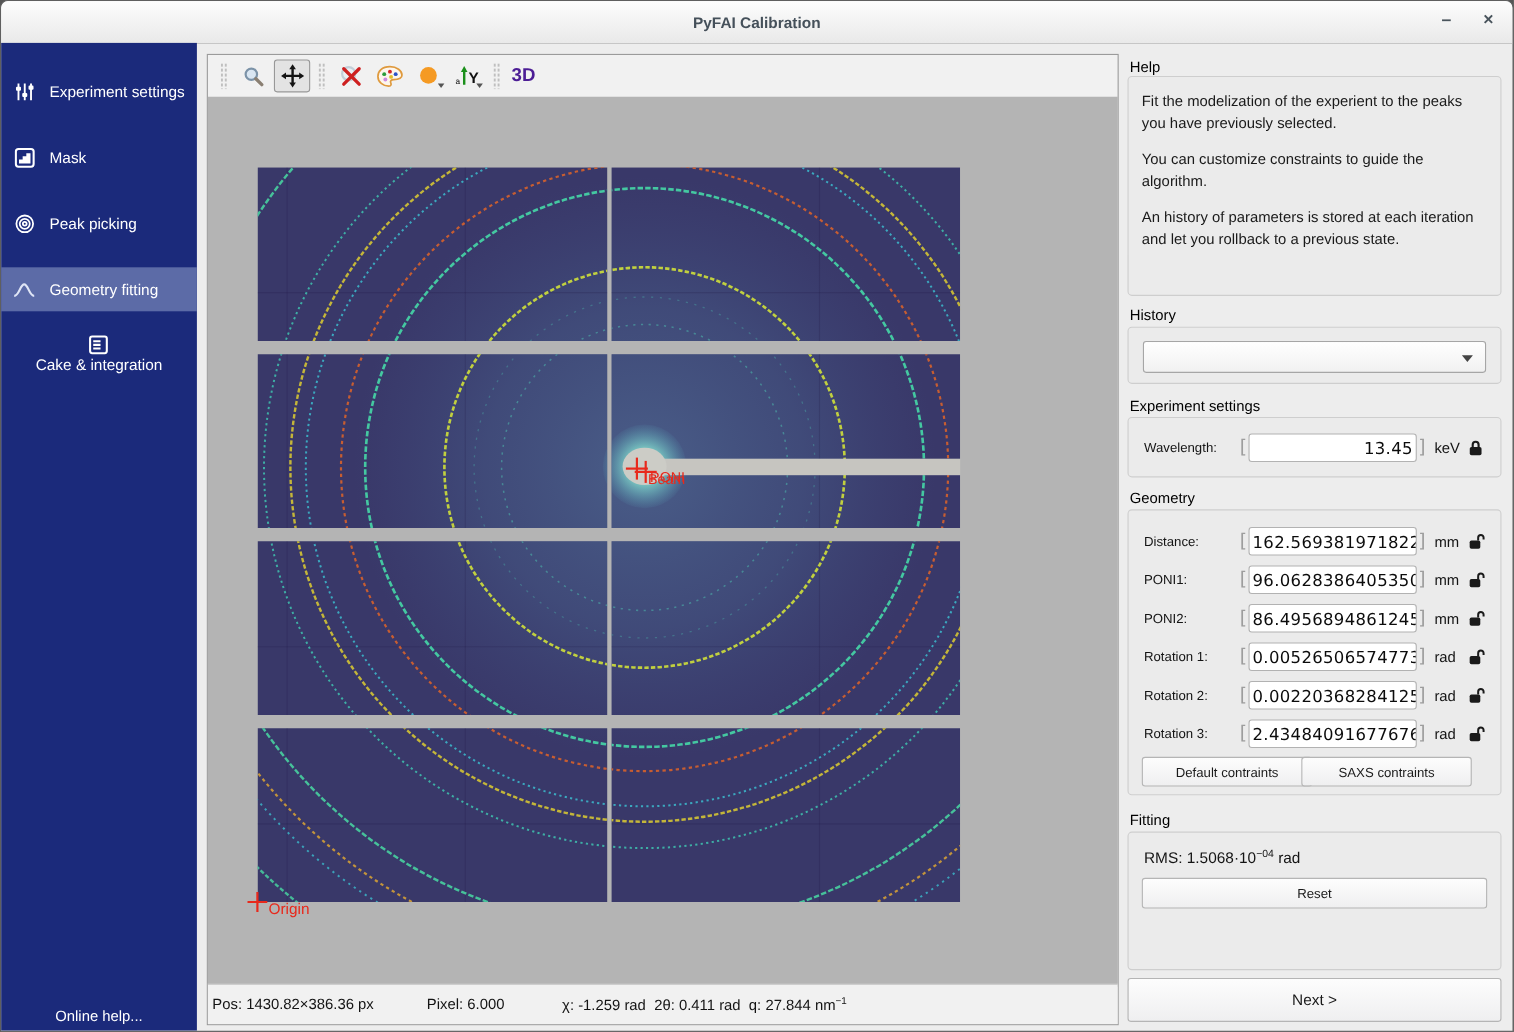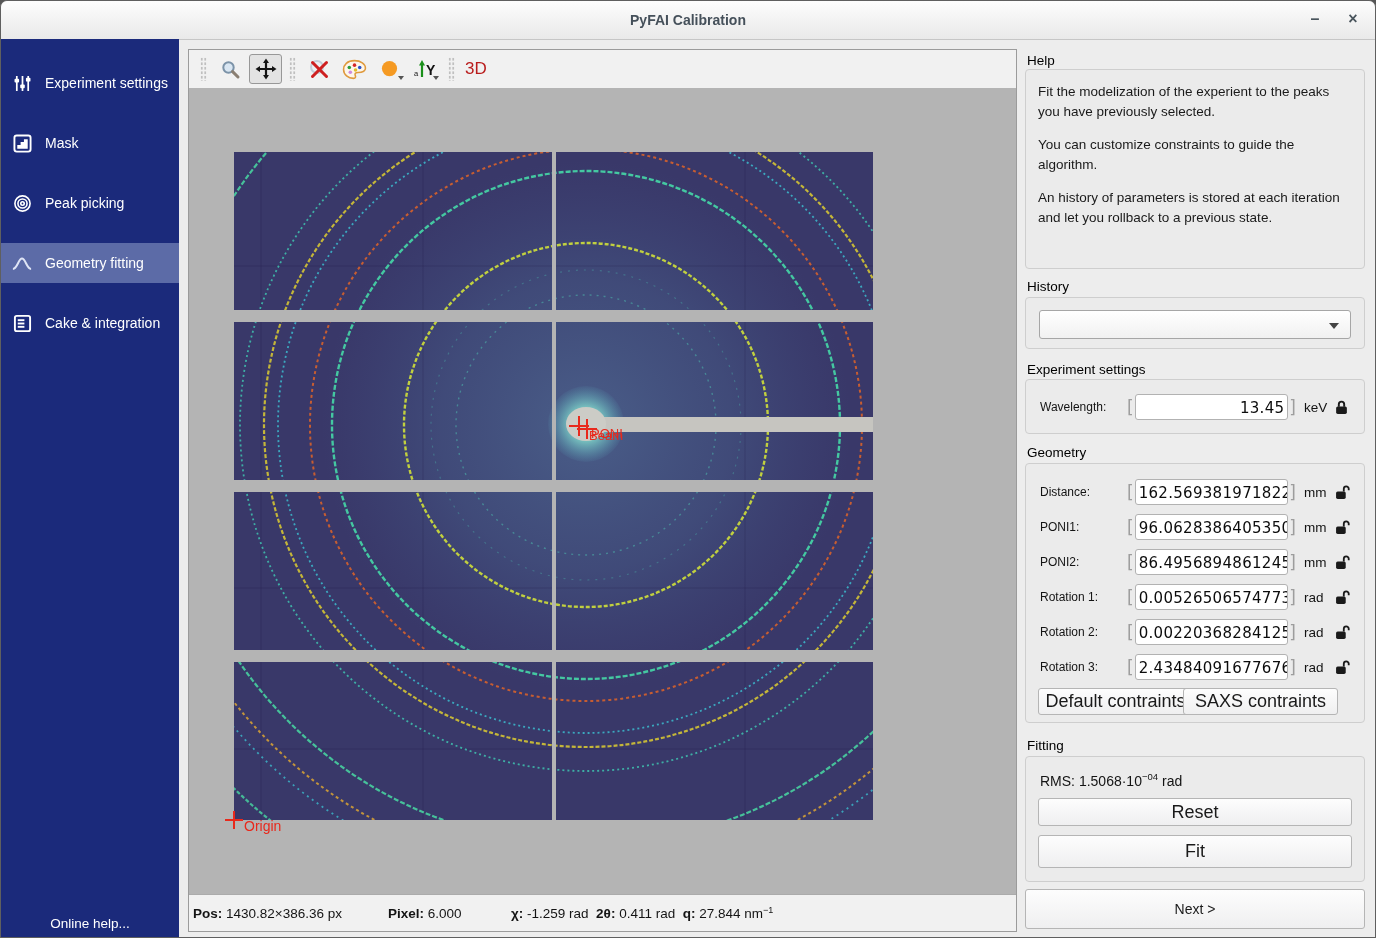--- a/index.html
+++ b/index.html
@@ -22,48 +22,48 @@
   .plot{position:absolute;left:187px;top:48px;width:829px;height:883px;background:#f1f1f1;
     border:1px solid #9b9b9b;box-sizing:border-box;}
   .toolbar{position:absolute;left:0;top:0;right:0;height:38px;display:flex;align-items:center;padding-left:5px;}
   .tb-handle{width:7px;height:24px;margin:0 6px;flex:none;
     background-image:radial-gradient(circle,#bfbfbf 1px,transparent 1.3px);background-size:3.5px 4.5px;}
   .tool-btn{width:33px;height:30px;display:flex;align-items:center;justify-content:center;border-radius:3px;
     position:relative;flex:none;margin:0 1px;border:1px solid transparent;box-sizing:border-box;}
   .tool-btn.active{background:#e3e3e3;border:1px solid #989898;}
   .dd-arrow{position:absolute;right:1px;bottom:3px;width:0;height:0;
     border-left:3.5px solid transparent;border-right:3.5px solid transparent;border-top:4.5px solid #555;}
-  .tb-3d{font-weight:400;font-size:17px;color:#b91c1c;margin-left:4px;}
+  .tb-3d{font-weight:700;font-size:17px;color:#4c1d95;margin-left:4px;}
   .canvas{position:absolute;left:0px;top:38px;width:827px;height:809px;background:#b4b4b4;}
   .marker-text{fill:#e8291c;font-size:13px;font-family:"Liberation Sans",sans-serif;}
   .origin-text{fill:#e8291c;font-size:14px;font-family:"Liberation Sans",sans-serif;}
   .statusbar{position:absolute;left:0;bottom:0;width:100%;height:36px;background:#f1f1f1;
     border-top:1px solid #ababab;font-size:13.5px;color:#141414;}
   .sbi{position:absolute;top:50%;transform:translateY(-50%);white-space:nowrap;}
-  .sbl{font-weight:700;}
+  .sbl{font-weight:400;}
   .statusbar sup{font-size:9px;}
   
   .section-label{position:absolute;font-size:13.5px;color:#000000;}
   .group-box{position:absolute;background:#ebebeb;border:1px solid #cecece;border-radius:4px;box-sizing:border-box;}
   .help-box p{margin:0 0 14px 0;font-size:13.5px;line-height:1.45;color:#1a1a1a;}
   .combobox{position:absolute;left:13px;right:13px;top:12px;height:29px;border:1px solid #a6a6a6;border-radius:3px;
     background:linear-gradient(#ffffff,#f1f1f1);box-sizing:border-box;}
   .combo-arrow{position:absolute;right:11px;top:12px;width:0;height:0;
     border-left:5px solid transparent;border-right:5px solid transparent;border-top:6px solid #444;}
   .field-row{display:flex;align-items:center;height:28px;margin-bottom:7px;}
   .f-label{width:86px;font-size:12px;color:#141414;flex:none;}
   .bracket{color:#9d9d9d;font-size:17px;margin:0 1px;flex:none;font-family:"DejaVu Sans",sans-serif;line-height:26px;}
   .value-field{flex:1;height:26px;line-height:26px;background:#fff;border:1px solid #b2b2b2;border-radius:3px;
     padding:0 3px;font-size:15px;color:#0c0c0c;overflow:hidden;white-space:nowrap;
     font-family:"DejaVu Sans",sans-serif;letter-spacing:0.3px;box-sizing:border-box;}
   .value-right{text-align:right;}
   .unit{width:30px;margin-left:7px;font-size:13.5px;color:#141414;flex:none;}
   .lock{width:17px;margin-left:1px;display:flex;align-items:center;flex:none;}
   .btn{background:linear-gradient(#fdfdfd,#efeff0);border:1px solid #b5b5b5;border-radius:3px;
-    font-size:18px;color:#1a1a1a;display:flex;align-items:center;justify-content:center;
+    font-size:12px;color:#1a1a1a;display:flex;align-items:center;justify-content:center;
     box-sizing:border-box;position:absolute;cursor:default;font-family:"Liberation Sans",sans-serif;}
   .rms{position:absolute;left:14px;top:14px;font-size:14px;color:#141414;}
   .rms sup{font-size:9.5px;}
 </style>
 </head>
 <body>
 
 <div class="window">
 
   <div class="titlebar">
@@ -113,21 +113,21 @@
           <span class="sb-label">Peak picking</span>
         </div>
         <div class="sb-item selected" style="top: 204px;">
           <span class="sb-icon">
             <svg width="22" height="19" viewBox="0 0 22 20">
               <path d="M1 16 C6 16 7 4.5 11 4.5 C15 4.5 16 16 21 16" fill="none" stroke="#dfe5f6" stroke-width="2.2"></path>
             </svg>
           </span>
           <span class="sb-label">Geometry fitting</span>
         </div>
-        <div class="sb-item" style="top: 264px;">
+        <div class="sb-item" style="top: 264px; flex-direction: column;">
           <span class="sb-icon">
             <svg width="19" height="19" viewBox="0 0 20 20">
               <rect x="2" y="2" width="16" height="16" rx="2" fill="none" stroke="#fff" stroke-width="2"></rect>
               <g stroke="#fff" stroke-width="2">
                 <line x1="5" y1="6.5" x2="12" y2="6.5"></line>
                 <line x1="5" y1="10" x2="12" y2="10"></line>
                 <line x1="5" y1="13.5" x2="12" y2="13.5"></line>
               </g>
             </svg>
           </span>
@@ -408,18 +408,17 @@
   </div>
 
   <div class="section-label" style="left:1026px;top:737px">Fitting</div>
   <div class="group-box" style="left:1024px;top:755px;width:340px;height:126px">
     <div class="rms">
       <span>RMS:</span>
       <span>1.5068·10</span><sup>−04</sup>
       <span>rad</span>
     </div>
     <div class="btn" style="left:12px;right:12px;top:41px;height:28px">Reset</div>
-    <div class="btn" style="left:12px;right:12px;top:78px;height:33px">Fit</div>
   </div>
 
   <div class="btn" style="left:1024px;top:888px;width:340px;height:40px;font-size:14px">Next &gt;</div>
 
 </div>
 
 </body></html>

